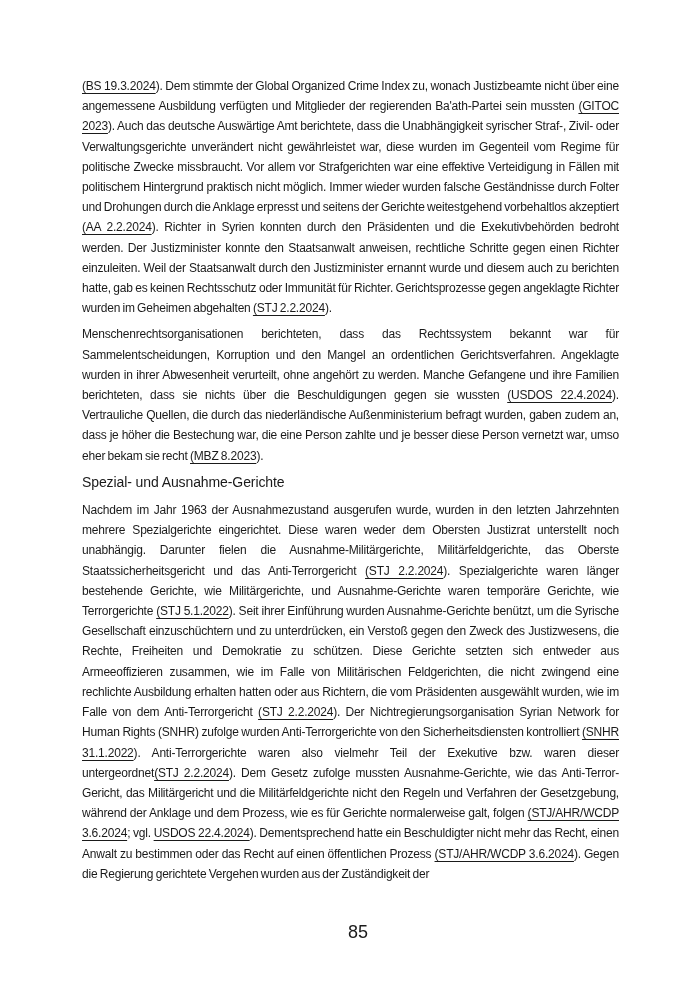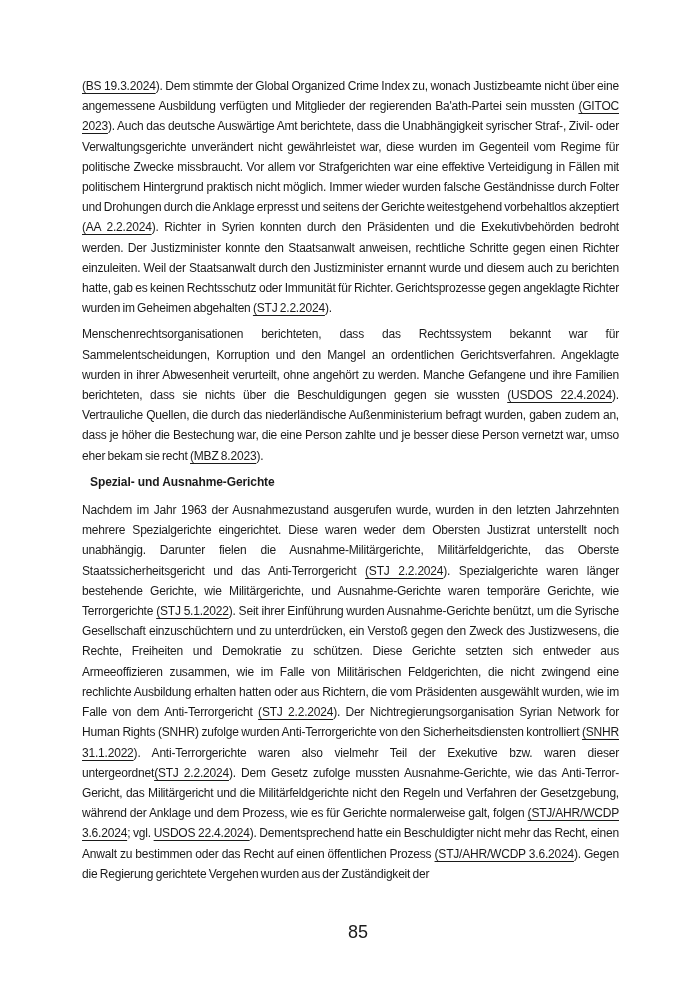--- a/index.html
+++ b/index.html
@@ -28,24 +28,24 @@
   }
   .para {
     margin: 0 0 6px 0;
     font-size: 12px;
     line-height: 20.2px;
     text-align: justify;
     letter-spacing: -0.2px;
     word-spacing: -0.8px;
   }
   .heading {
-    margin: 5px 0 8px 8px;
-    font-size: 12px;
+    margin: 5px 0 8px 0;
+    font-size: 14px;
     line-height: 20.2px;
-    font-weight: bold;
+    font-weight: normal;
     letter-spacing: -0.1px;
   }
   .ref {
     text-decoration: underline;
     text-decoration-thickness: 1px;
     text-underline-offset: 2.5px;
     color: inherit;
     cursor: pointer;
   }
   .footer {

